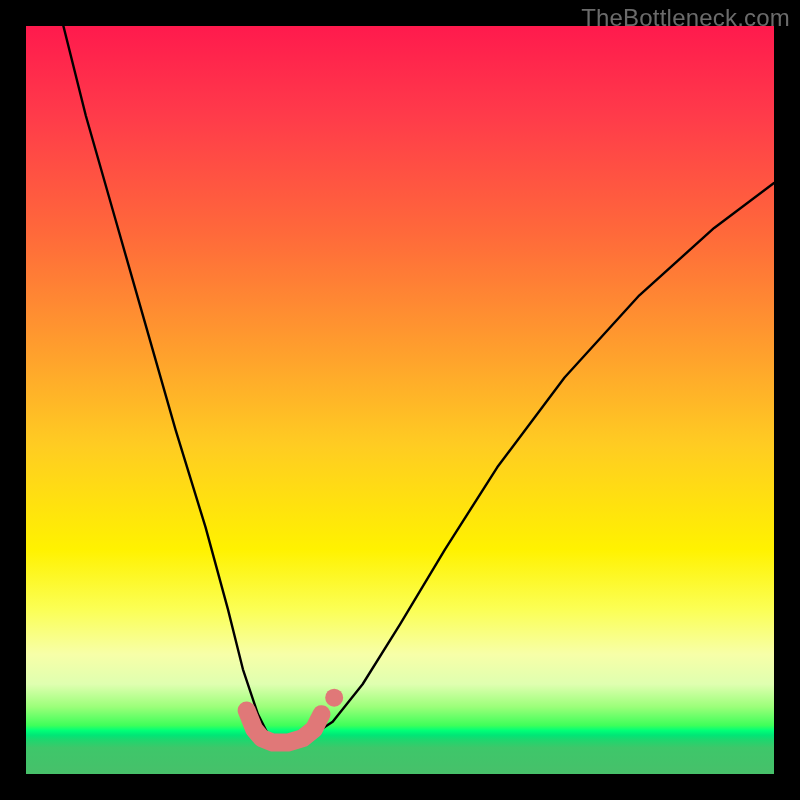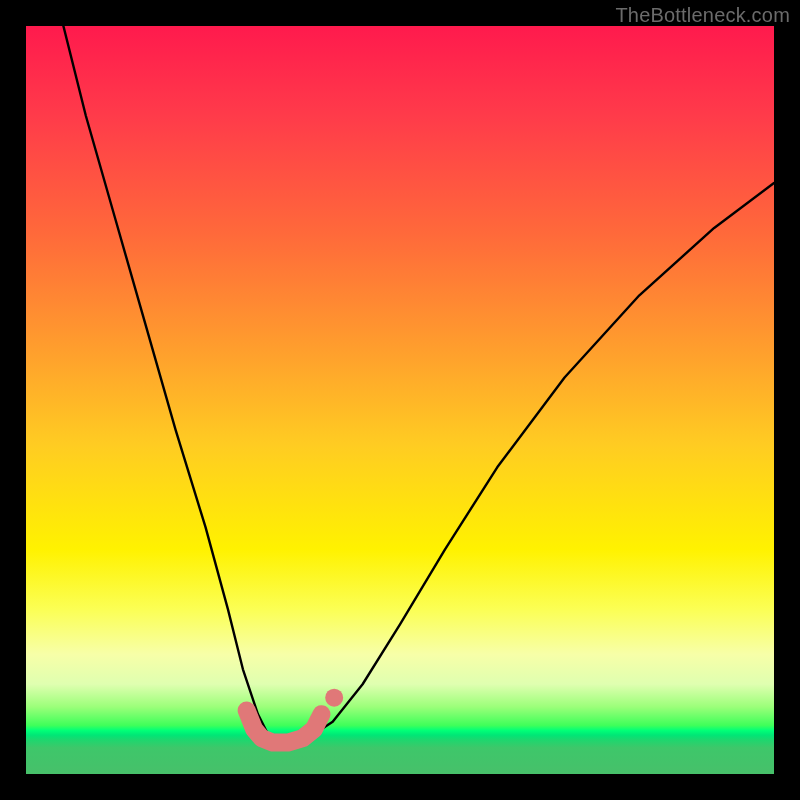--- a/index.html
+++ b/index.html
@@ -44,21 +44,21 @@
       #1fd66e 95.5%,
       #3ec76a 96.5%,
       #47c06a 100%
     );
   }
   .watermark {
     position: absolute;
     top: 4px;
     right: 10px;
     color: #6b6b6b;
-    font-size: 20px;
+    font-size: 24px;
     font-weight: 500;
     letter-spacing: 0.2px;
     user-select: none;
   }
   svg.curves {
     position: absolute;
     left: 0;
     top: 0;
     width: 748px;
     height: 748px;

